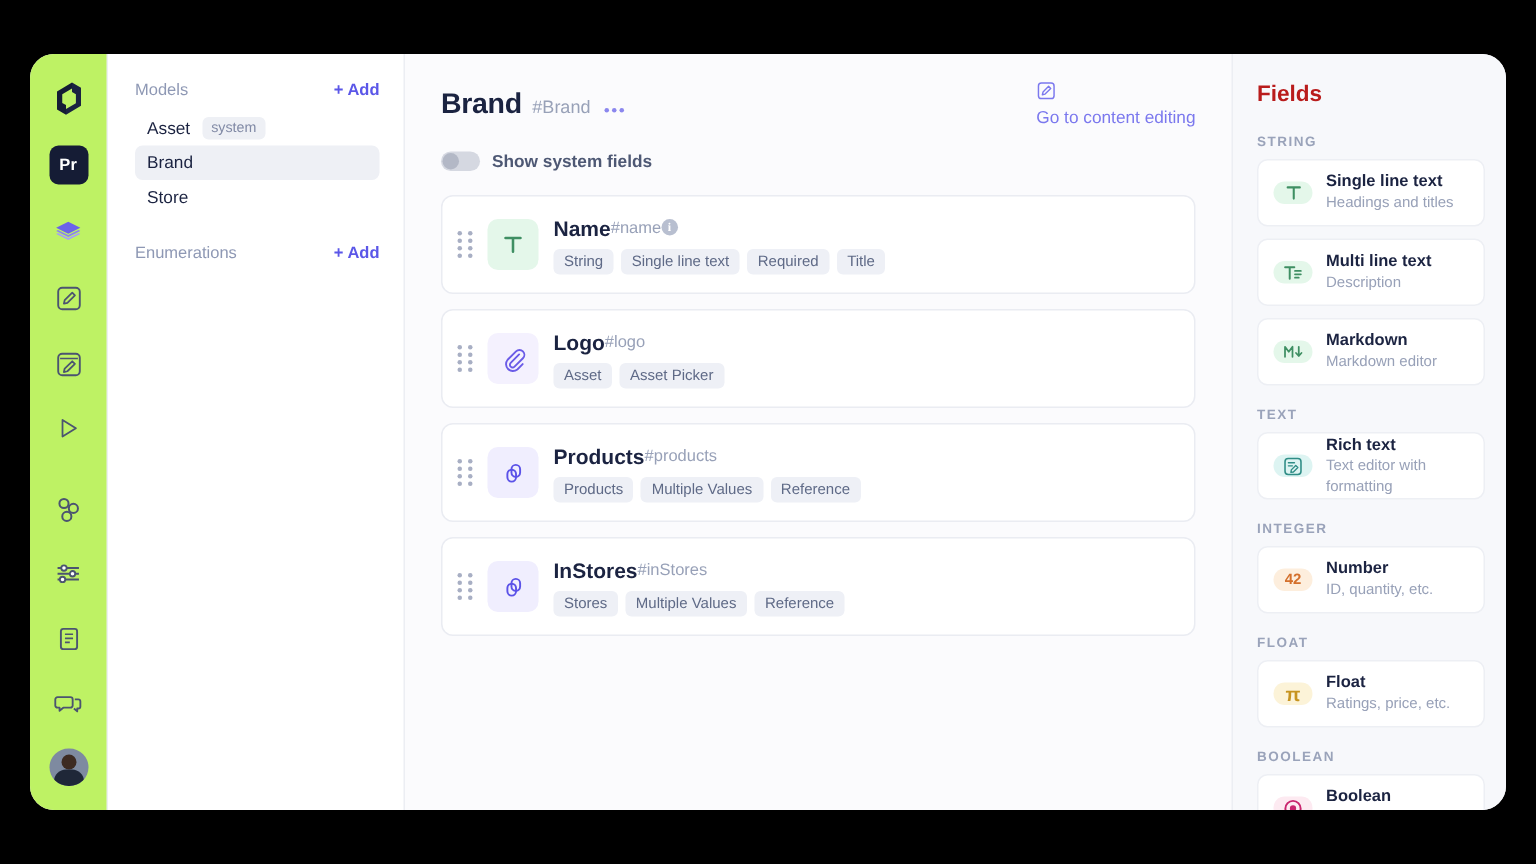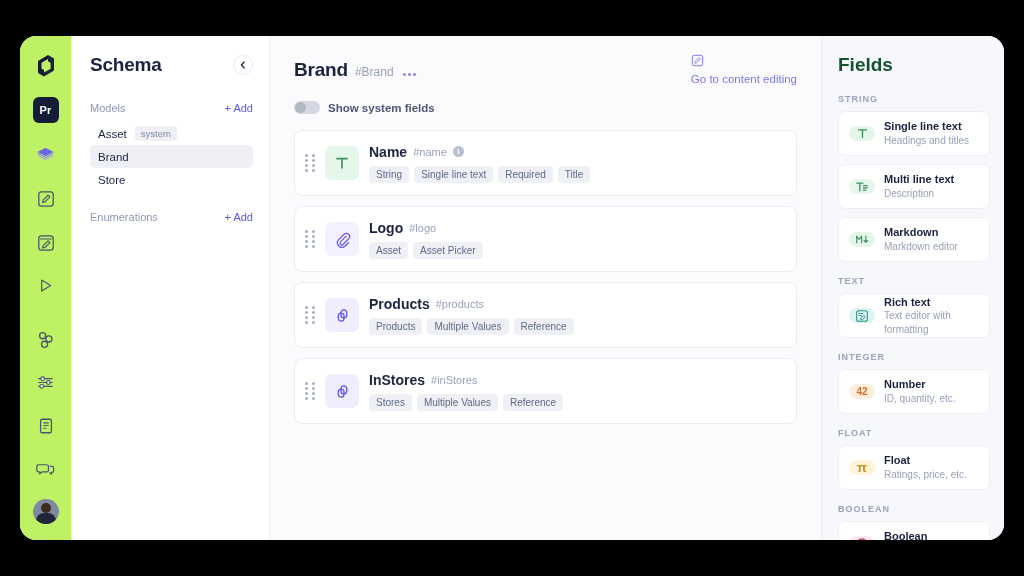--- a/index.html
+++ b/index.html
@@ -103,21 +103,21 @@
   .section-head {
     display: flex; align-items: center; justify-content: space-between;
     margin-bottom: 8px;
   }
   .section-label {
     font-size: 11px;
     color: #8e98b4;
   }
   .add-link {
     font-size: 11px;
-    font-weight: normal;
+    font-weight: bold;
     color: #5b57e8;
     cursor: pointer;
     white-space: nowrap;
   }
   .model-list { margin-bottom: 20px; }
   .model-item {
     display: flex; align-items: center; gap: 8px;
     height: 23px;
     padding: 0 8px;
     border-radius: 5px;
@@ -197,21 +197,21 @@
   .drag-handle i {
     width: 3px; height: 3px; border-radius: 50%;
     background: #a8afc4; display: block;
   }
   .field-icon {
     width: 34px; height: 34px; border-radius: 7px;
     display: flex; align-items: center; justify-content: center;
     flex: 0 0 34px;
   }
   .field-body { flex: 1 1 auto; min-width: 0; }
-  .field-title-row { display: flex; align-items: center; gap: 6px; margin-bottom: 6px; }
+  .field-title-row { display: flex; align-items: center; margin-bottom: 6px; }
   .field-name { font-size: 14px; font-weight: bold; color: #1b2341; }
   .field-slug { font-size: 11px; color: #98a1b8; }
   .info-icon {
     width: 11px; height: 11px; border-radius: 50%;
     background: #b8bfd0; color: #ffffff;
     font-size: 8px; font-weight: bold;
     display: flex; align-items: center; justify-content: center;
     font-family: "Liberation Serif", serif;
   }
   .tag-row { display: flex; gap: 5px; flex-wrap: wrap; }
@@ -226,21 +226,21 @@
 
   
   .fields-panel {
     width: 182px;
     flex: 0 0 182px;
     background: #f7f8fb;
     padding: 18px 14px 0 16px;
     overflow: hidden;
   }
   .fields-title {
-    font-size: 19px; font-weight: bold; color: #14532d;
+    font-size: 15px; font-weight: bold; color: #b91c1c;
     margin-bottom: 18px;
   }
   .group-label {
     font-size: 9px;
     font-weight: bold;
     letter-spacing: 1px;
     color: #9aa3ba;
     margin-bottom: 7px;
   }
   .fields-group { margin-bottom: 14px; }
@@ -340,28 +340,20 @@
       </svg>
     </div>
 
     <div class="rail-avatar">
       <div class="head"></div>
       <div class="body"></div>
     </div>
   </div>
 
   <div class="schema-panel">
-    <div class="schema-head">
-      <div class="schema-title">Schema</div>
-      <div class="collapse-btn">
-        <svg width="8" height="8" viewBox="0 0 8 8">
-          <path d="M5.2 1 L2.4 4 L5.2 7" fill="none" stroke="#1b2341" stroke-width="1.2" stroke-linecap="round" stroke-linejoin="round"></path>
-        </svg>
-      </div>
-    </div>
 
     <div class="section-head">
       <span class="section-label">Models</span>
       <span class="add-link">+ Add</span>
     </div>
 
     <div class="model-list">
       <div class="model-item">
         <span>Asset</span>
         <span class="model-tag">system</span>

